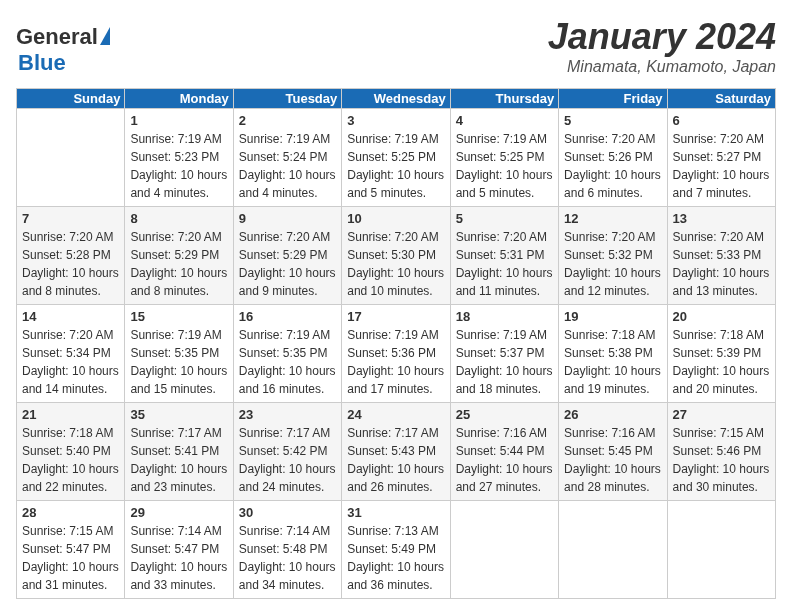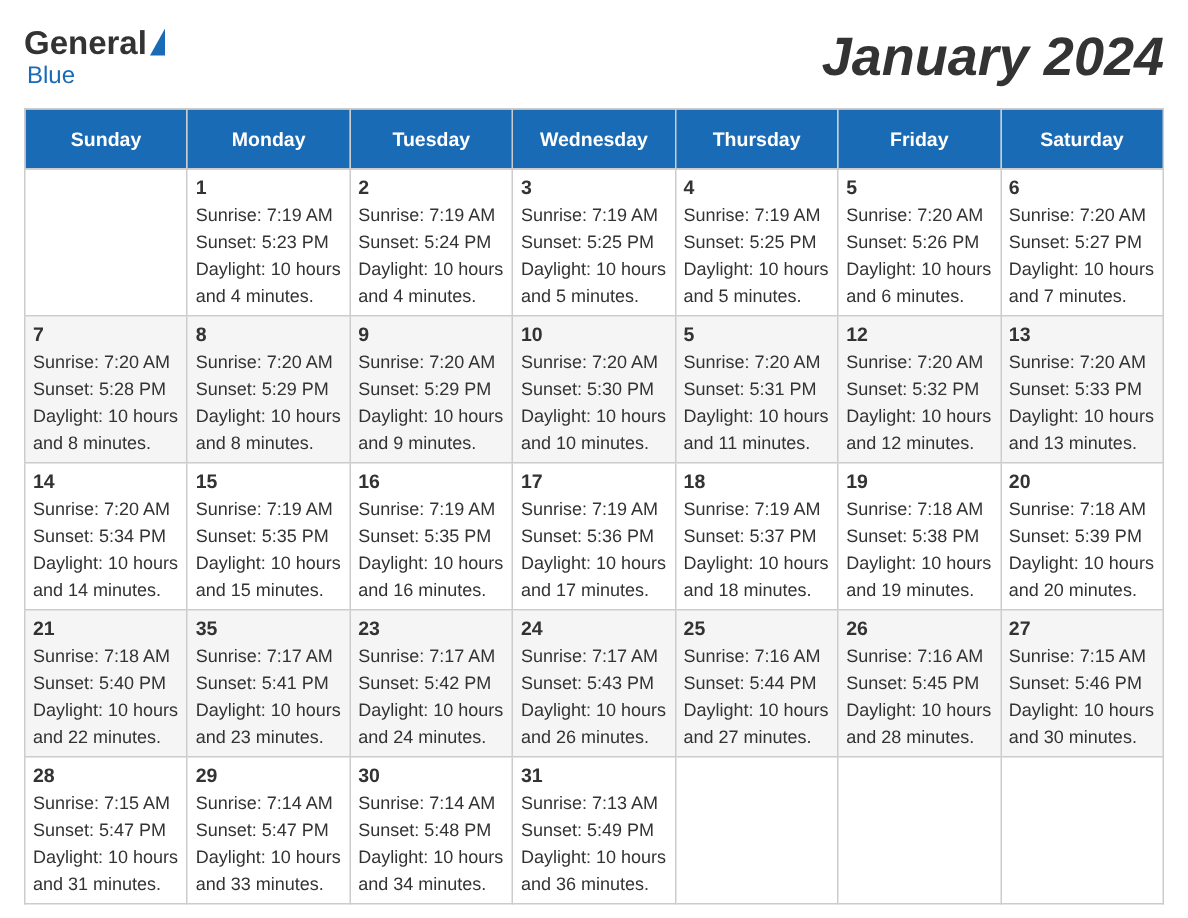--- a/index.html
+++ b/index.html
@@ -6,21 +6,21 @@
     body {
       font-family: Arial, sans-serif;
       background: #fff;
       width: 792px;
       min-height: 612px;
       padding: 16px;
     }
     .header {
       display: flex;
       justify-content: space-between;
-      align-items: center;
+      align-items: flex-end;
       margin-bottom: 12px;
     }
     .logo {
       display: flex;
       flex-direction: column;
       align-items: flex-start;
     }
     .logo-text {
       display: flex;
       align-items: center;
@@ -52,22 +52,22 @@
       color: #555;
     }
     table {
       width: 100%;
       border-collapse: collapse;
       table-layout: fixed;
     }
     thead th {
       background-color: #1a6bb5;
       color: #fff;
-      padding: 12px 4px;
-      text-align: center;
+      padding: 2px 4px;
+      text-align: right;
       font-size: 13px;
       border: 1px solid #ccc;
     }
     tbody td {
       vertical-align: top;
       border: 1px solid #ccc;
       padding: 4px 5px;
       height: 90px;
       background: #fff;
       font-size: 11px;
@@ -90,24 +90,25 @@
   </style>
 </head>
 <body>
 
 <div class="header">
   <div class="logo">
     <div class="logo-text">
       <span class="logo-general">General</span>
       <div class="logo-icon"></div>
     </div>
-    <span class="logo-blue" style="font-size:16px;font-weight:normal;margin-left:2px;">Blue</span>
+    <span class="logo-blue" style="font-size:22px;font-weight:bold;margin-left:2px;">Blue</span>
   </div>
   <div class="title-block">
     <div class="month-title">January 2024</div>
+    <div class="location">Minamata, Kumamoto, Japan</div>
   </div>
 </div>
 
 <table>
   <thead>
     <tr id="header-row">
         <th>Sunday</th>
         <th>Monday</th>
         <th>Tuesday</th>
         <th>Wednesday</th>

